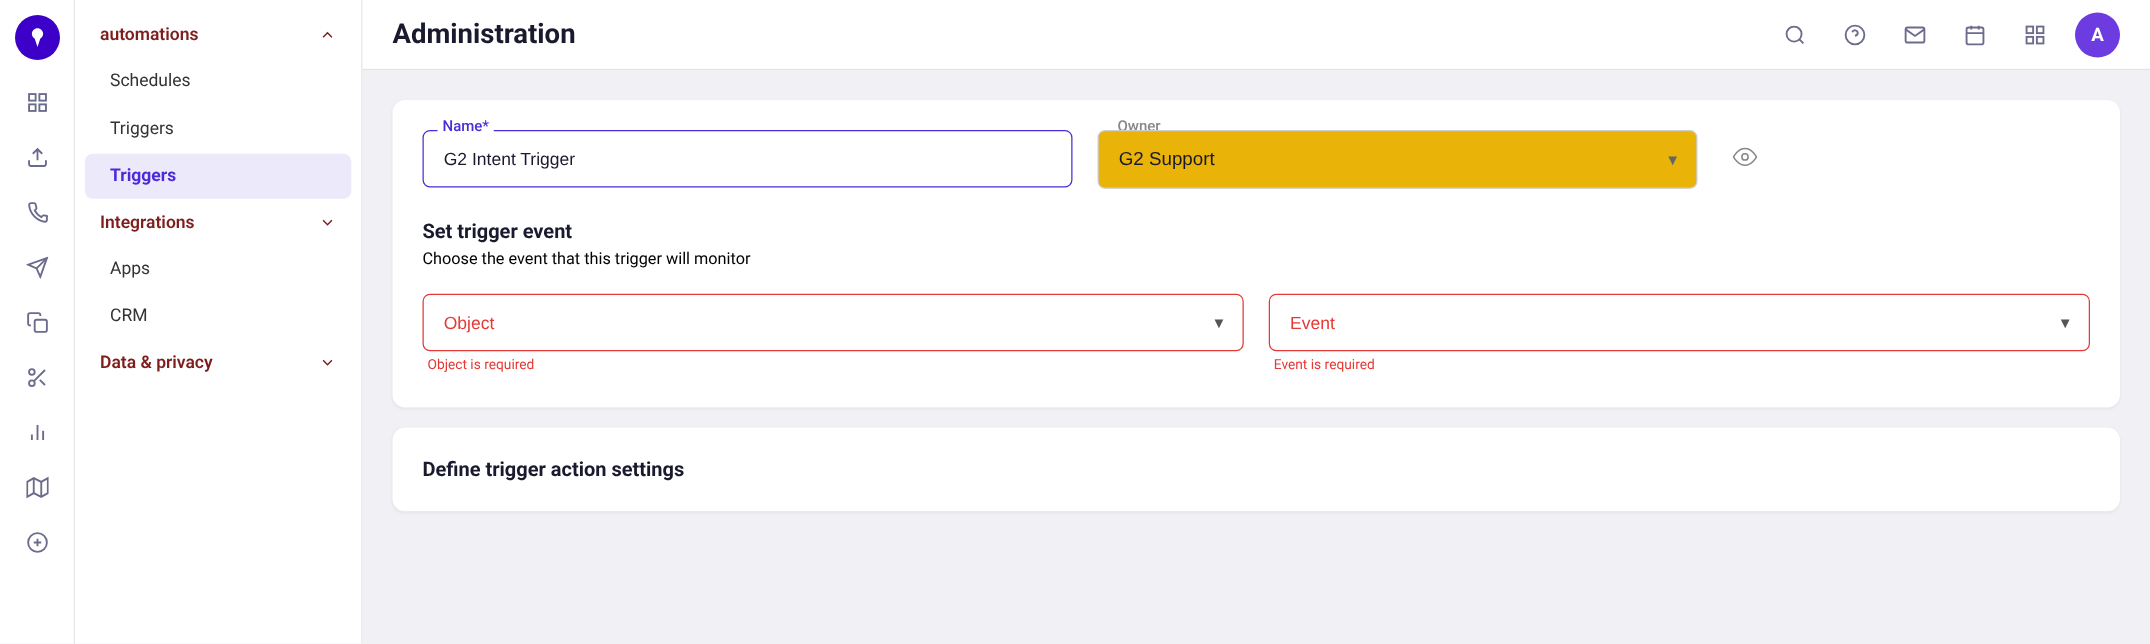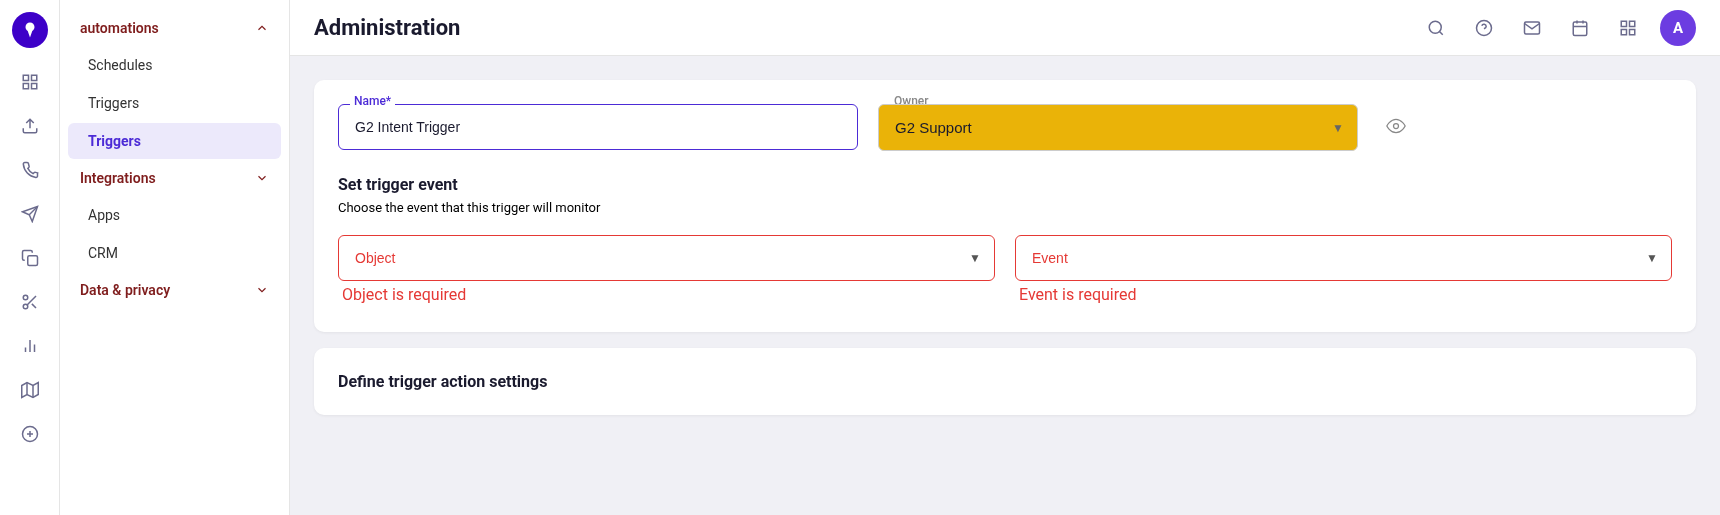--- a/index.html
+++ b/index.html
@@ -272,21 +272,21 @@
     .trigger-select-arrow {
       position: absolute;
       right: 14px;
       top: 16px;
       color: #555;
       pointer-events: none;
       font-size: 12px;
     }
 
     .error-text {
-      font-size: 16px;
+      font-size: 11px;
       color: #e53935;
       margin-top: 4px;
       padding-left: 4px;
     }
 
     
     .define-card {
       background: #fff;
       border-radius: 10px;
       padding: 24px;

